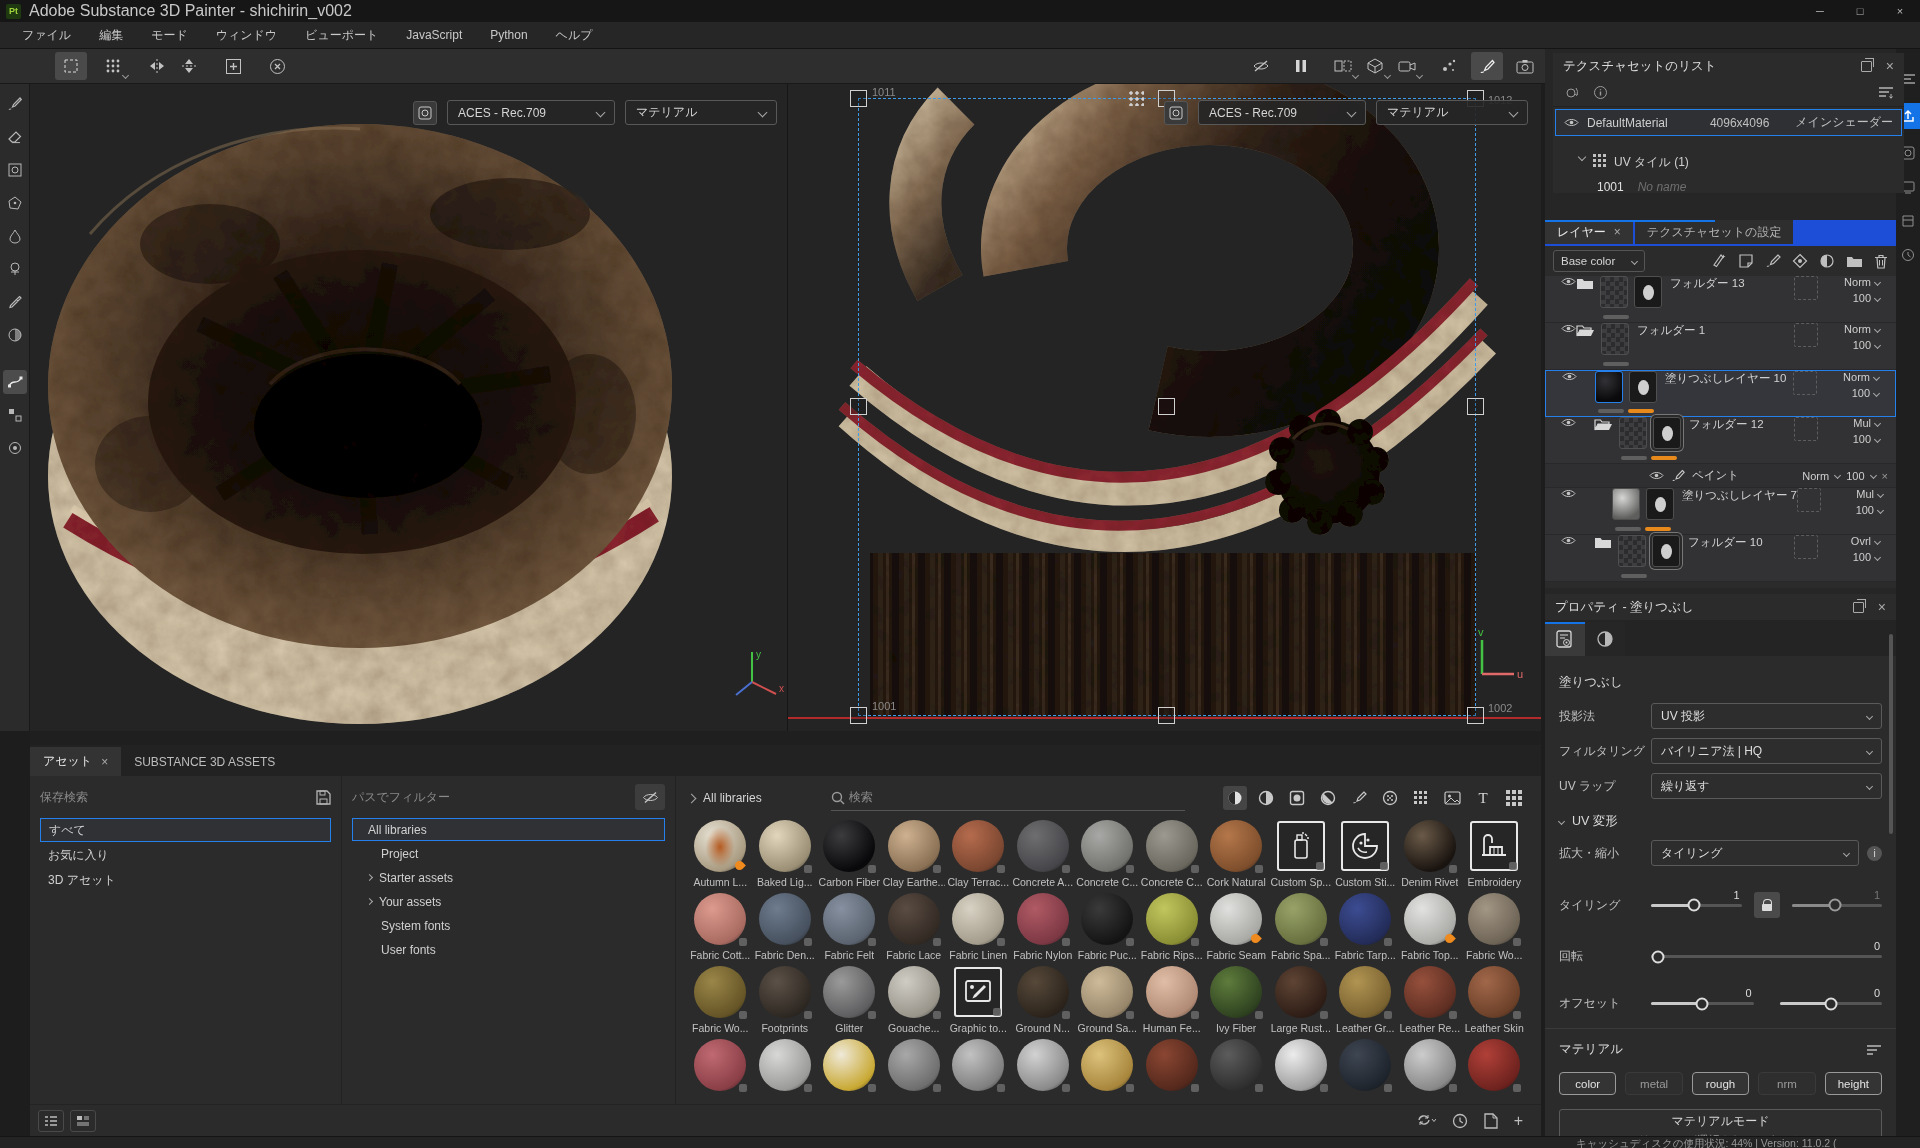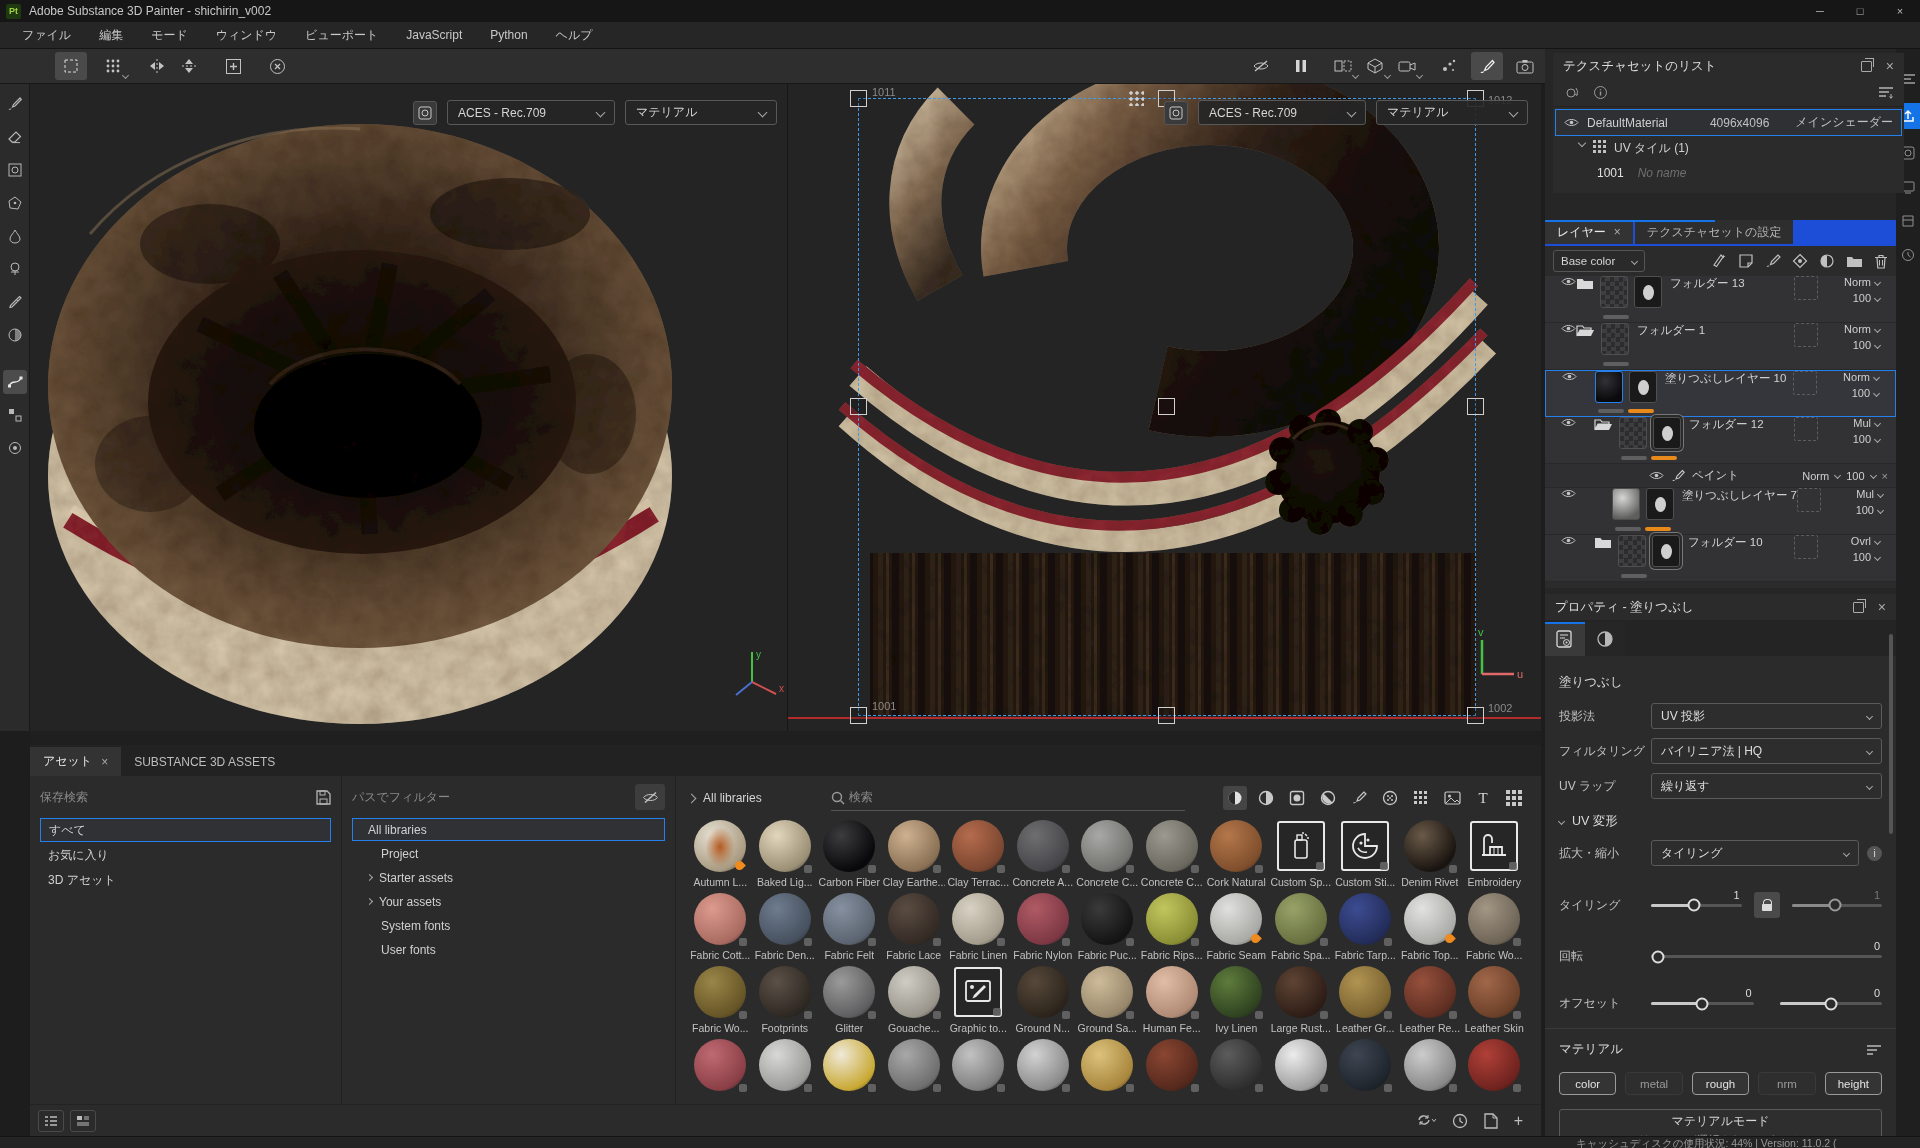--- a/index.html
+++ b/index.html
@@ -2,21 +2,21 @@
 <html><head>
 <meta charset="utf-8">
 <style>
 *{box-sizing:border-box;margin:0;padding:0}
 html,body{width:1920px;height:1148px;overflow:hidden}
 body{background:#1d1d1d;font-family:"Liberation Sans","DejaVu Sans",sans-serif;color:#cfcfcf;font-size:12px;position:relative}
 .abs{position:absolute}
 
 #titlebar{height:22px;background:#161616;display:flex;align-items:center;gap:8px;padding-left:6px}
 #pt-logo{width:15px;height:15px;background:#1f3a10;color:#9fd43c;font-weight:bold;font-size:9px;display:flex;align-items:center;justify-content:center;border-radius:2px}
-#win-title{color:#c8c8c8;font-size:12px}
+#win-title{color:#c8c8c8;font-size:16px}
 #win-controls{margin-left:auto;display:flex}
 #win-controls span{width:40px;height:22px;display:flex;align-items:center;justify-content:center;color:#bbb;font-size:11px}
 #menubar{height:27px;background:#262626;display:flex;align-items:center;padding-left:8px;border-bottom:1px solid #141414}
 .menu-item{padding:0 14px;color:#c9c9c9;height:100%;display:flex;align-items:center}
 #toolbar{height:35px;background:#2e2e2e;border-bottom:1px solid #181818;display:flex;align-items:center}
 .tbtn{width:32px;height:28px;display:flex;align-items:center;justify-content:center;color:#c2c2c2;position:relative}
 .tbtn.active{background:#4a4a4a;border-radius:3px}
 .tbtn .mini-chev{position:absolute;right:1px;bottom:2px;width:5px;height:5px;border-right:1.2px solid #999;border-bottom:1.2px solid #999;transform:rotate(45deg)}
 .chev{width:7px;height:7px;border-right:1.5px solid #a8a8a8;border-bottom:1.5px solid #a8a8a8;transform:rotate(45deg);display:inline-block;flex:none}
 .chev.right{transform:rotate(-45deg)}
@@ -43,21 +43,21 @@
 #right-panel{left:1545px;top:49px;width:375px;height:1087px;background:#262626}
 #edge-strip{position:absolute;right:0;top:0;width:24px;height:100%;background:#1f1f1f;display:flex;flex-direction:column;align-items:center;padding-top:20px;gap:14px}
 .edge-ico{width:20px;height:20px;display:flex;align-items:center;justify-content:center;color:#a0a0a0}
 .edge-ico.share{width:24px;height:26px;background:#1473e6;border-radius:3px 0 0 3px;color:#fff}
 .panel-head{height:26px;display:flex;align-items:center;padding:0 10px;color:#dcdcdc;font-size:12.5px}
 .panel-head .ph-icons{margin-left:auto;display:flex;gap:14px;align-items:center;color:#aaa}
 .float-ico{width:11px;height:11px;border:1.2px solid #aaa;border-radius:1px;position:relative}
 .float-ico:after{content:"";position:absolute;left:3px;top:-4px;width:8px;height:8px;border-top:1.2px solid #aaa;border-right:1.2px solid #aaa}
 #ts-panel{top:4px;left:8px;width:351px;height:140px;background:#2b2b2b}
 #ts-toolbar{height:28px;display:flex;align-items:center;padding:0 10px;gap:14px;color:#9a9a9a;border-bottom:1px solid #222}
-#ts-row{height:27px;margin:2px 2px 4px;border:1px solid #2680eb;background:#2f3033;display:flex;align-items:center;gap:8px;padding:12px 8px}
+#ts-row{height:27px;margin:2px 2px 18px;border:1px solid #2680eb;background:#2f3033;display:flex;align-items:center;gap:8px;padding:12px 8px}
 #ts-row .res{margin-left:auto;color:#c0c0c0}
 #ts-row .shader{margin-left:18px;color:#c0c0c0}
 .uvtile-row{height:22px;display:flex;align-items:flex-start;gap:8px;padding-left:26px;color:#d0d0d0}
 .tile-row{height:22px;display:flex;align-items:center;gap:14px;padding-left:44px}
 .tile-row .tid{color:#e0e0e0}
 .tile-row .tname{color:#6f6f6f;font-style:italic}
 #layers-panel{top:171px;left:0;width:351px;height:368px;background:#2b2b2b}
 #layers-tabbar{height:26px;background:#1d4ed8;display:flex;align-items:flex-start;position:relative}
 #layers-tabbar .bluetop{position:absolute;top:0;left:0;width:170px;height:2px;background:#1473e6}
 .ltab{height:24px;display:flex;align-items:center;gap:8px;padding:0 12px;font-size:12px}
@@ -1425,21 +1425,21 @@
             <div class="acell">
               <div class="asphere" style="background: radial-gradient(circle at 35% 30%, rgb(224, 189, 166), rgb(176, 138, 116) 72%, rgb(20, 20, 20) 100%);">
                 <span class="badge-gray"></span>
               </div>
               <div class="alabel">Human Fe...</div>
             </div>
             <div class="acell">
               <div class="asphere" style="background: radial-gradient(circle at 35% 30%, rgb(95, 124, 60), rgb(46, 66, 32) 72%, rgb(20, 20, 20) 100%);">
                 <span class="badge-gray"></span>
               </div>
-              <div class="alabel">Ivy Linen</div>
+              <div class="alabel">Ivy Fiber</div>
             </div>
             <div class="acell">
               <div class="asphere" style="background: radial-gradient(circle at 35% 30%, rgb(94, 68, 52), rgb(46, 29, 22) 72%, rgb(20, 20, 20) 100%);">
                 <span class="badge-gray"></span>
               </div>
               <div class="alabel">Large Rust...</div>
             </div>
             <div class="acell">
               <div class="asphere" style="background: radial-gradient(circle at 35% 30%, rgb(176, 148, 82), rgb(122, 98, 48) 72%, rgb(20, 20, 20) 100%);">
                 <span class="badge-gray"></span>

